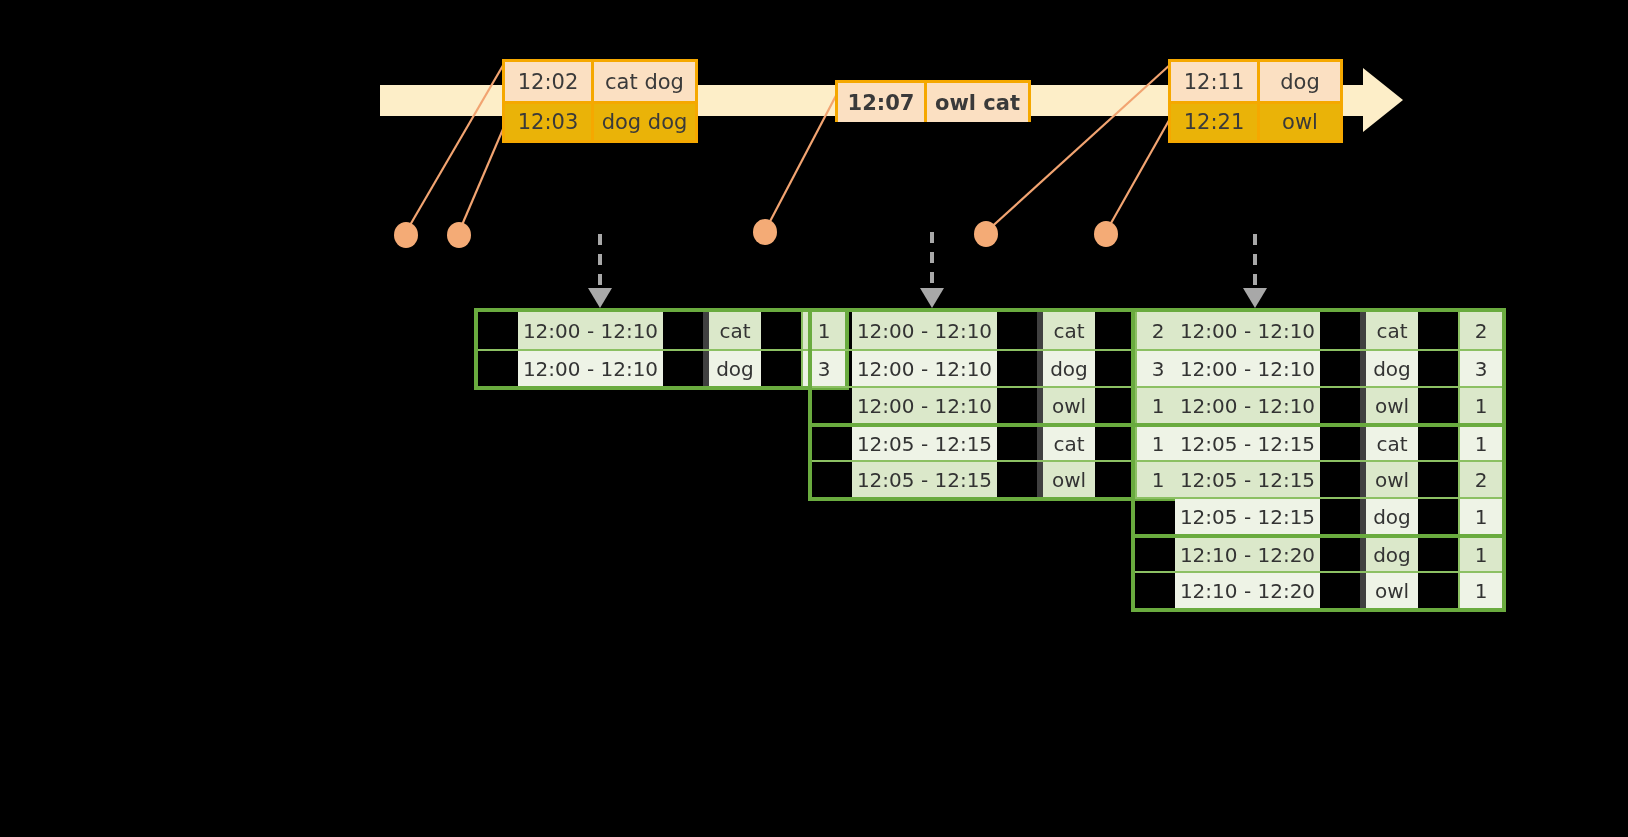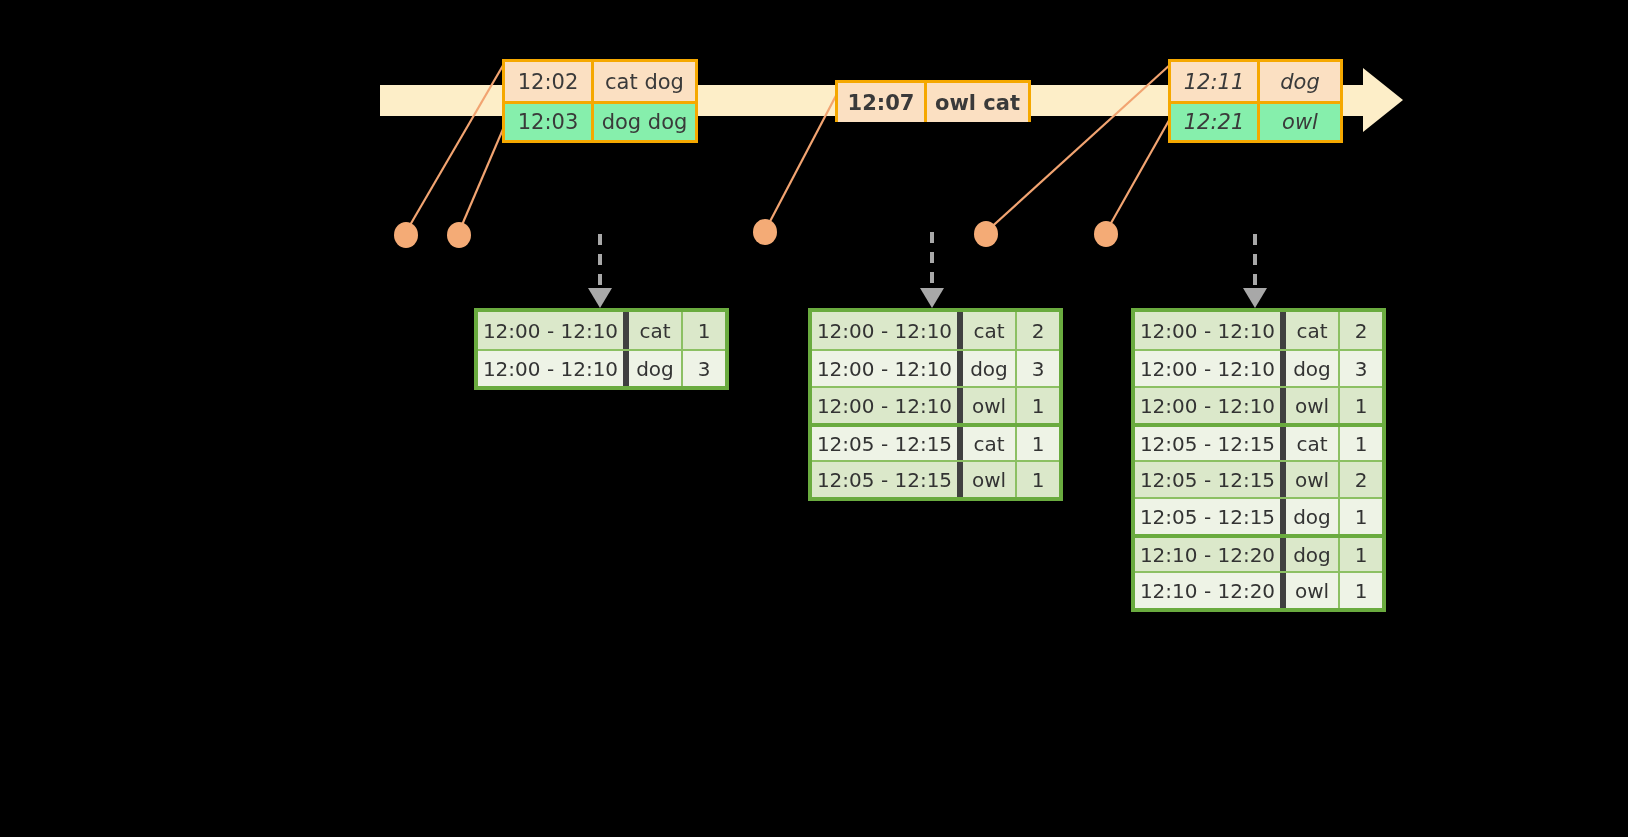--- a/index.html
+++ b/index.html
@@ -12,41 +12,41 @@
   .timeline-bar{position:absolute;background:#fdeec8;}
   .timeline-arrowhead{position:absolute;width:0;height:0;
       border-top:32px solid transparent;border-bottom:32px solid transparent;
       border-left:40px solid #fdeec8;}
 
   
   .event-box{position:absolute;border:3px solid #f5a800;box-sizing:border-box;}
   .event-row{display:flex;height:39px;box-sizing:border-box;}
   .event-row + .event-row{border-top:3px solid #f5a800;}
   .event-row.shade-a .cell{background:#fbe0c2;}
-  .event-row.shade-b .cell{background:#86efac;}
+  .event-row.shade-b .cell{background:#eab308;}
   .event-cell-time{width:86px;display:flex;align-items:center;justify-content:center;
       font-size:21px;color:#3a3a3a;box-sizing:border-box;}
   .event-cell-val{flex:1;display:flex;align-items:center;justify-content:center;
       font-size:21px;color:#3a3a3a;box-sizing:border-box;
       border-left:3px solid #f5a800;}
 
   
   .connector-svg{position:absolute;left:0;top:0;width:1628px;height:837px;
       pointer-events:none;}
 
   
   .result-table{position:absolute;border:4px solid #6aab3f;box-sizing:border-box;}
   .res-row{display:flex;height:37px;box-sizing:border-box;}
   .res-row.band-edge{border-top:4px solid #6aab3f;}
   .res-row.band-in{border-top:2px solid #8cc063;}
   .res-row.sh-a .rcell{background:#dbe8ca;}
   .res-row.sh-b{}
   .res-row.sh-b .rcell{background:#eef3e6;}
   .rcell{display:flex;align-items:center;justify-content:center;
-      font-size:20px;color:#333;box-sizing:border-box;}
+      font-size:20px;color:#333;box-sizing:border-box;margin-left:40px;}
   .rcell-window{width:145px;}
   .rcell-key{width:58px;border-left:6px solid #404040;}
   .rcell-cnt{width:44px;border-left:2px solid #8cc063;}
 </style>
 </head>
 <body>
 
 <div id="stage">
 
   <div class="timeline-bar" style="left:380px;top:85px;width:1002px;height:31px;"></div>
@@ -93,21 +93,21 @@
     </div>
   </div>
 
   <div class="event-box" style="left:835px;top:80px;width:196px;height:42px;font-weight:bold;">
     <div class="event-row shade-a">
       <div class="event-cell-time cell">12:07</div>
       <div class="event-cell-val cell">owl cat</div>
     </div>
   </div>
 
-  <div class="event-box" style="left:1168px;top:59px;width:175px;height:84px;font-style:italic;">
+  <div class="event-box" style="left:1168px;top:59px;width:175px;height:84px;">
     <div class="event-row shade-a">
       <div class="event-cell-time cell">12:11</div>
       <div class="event-cell-val cell">dog</div>
     </div>
     <div class="event-row shade-b">
       <div class="event-cell-time cell">12:21</div>
       <div class="event-cell-val cell">owl</div>
     </div>
   </div>
 

